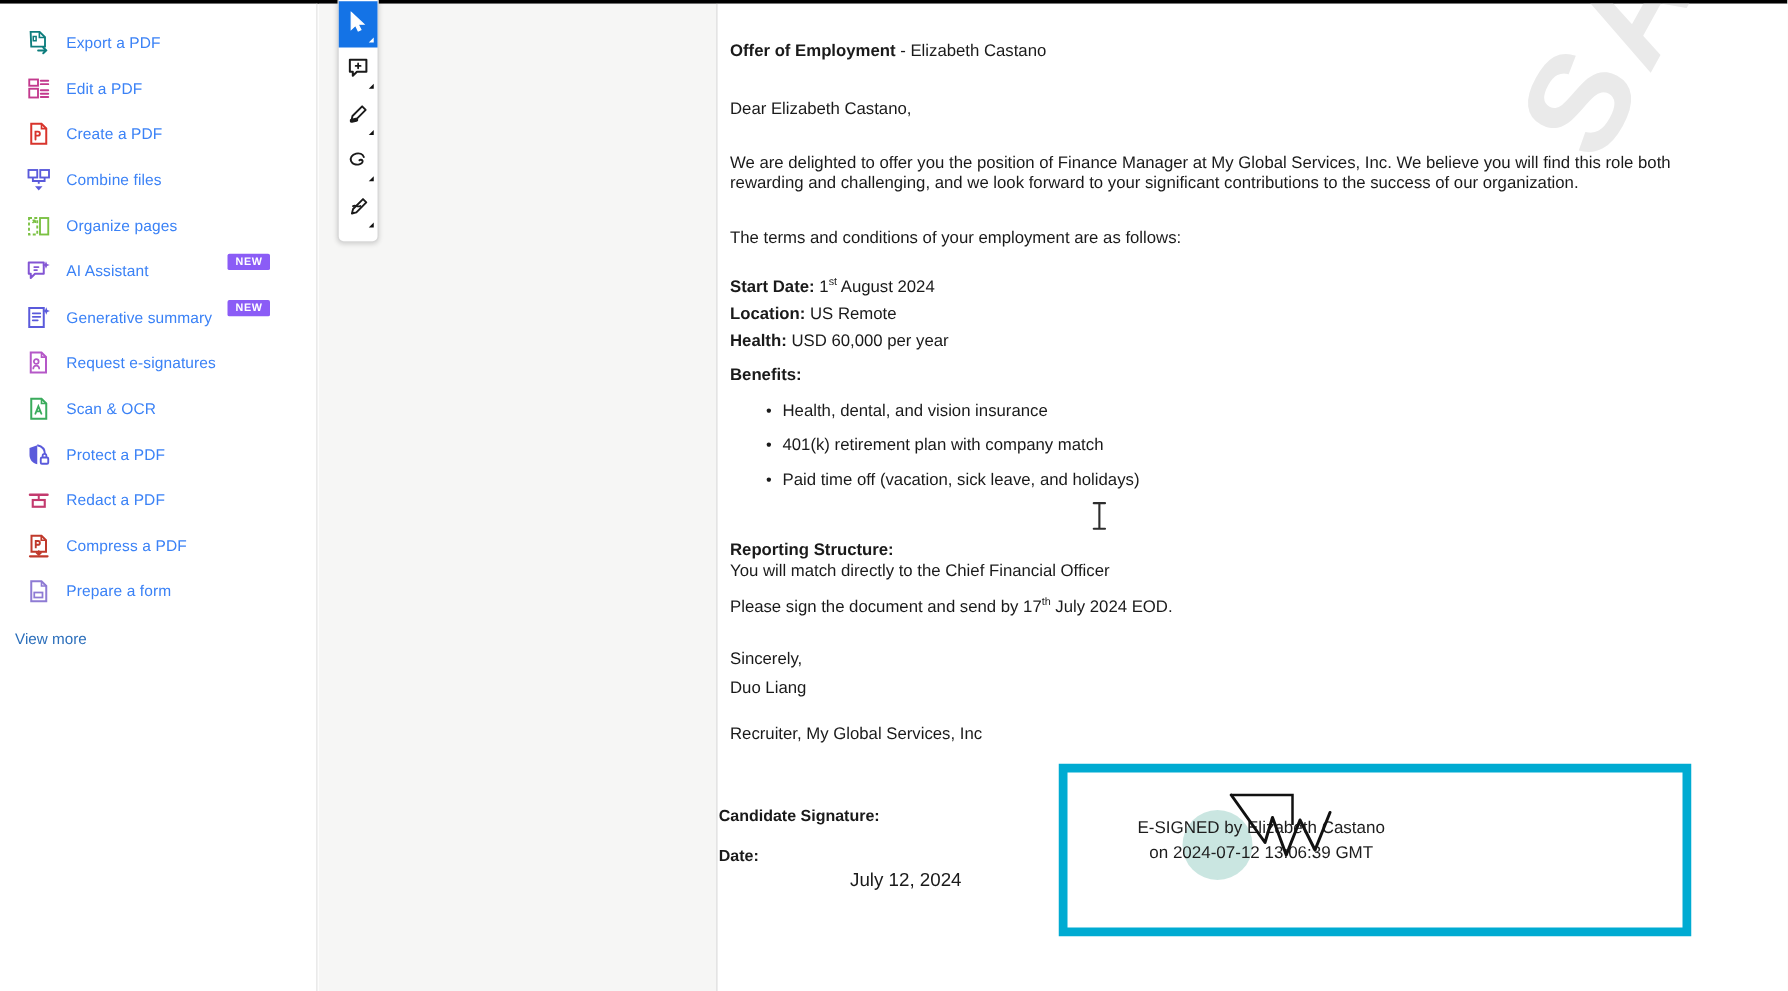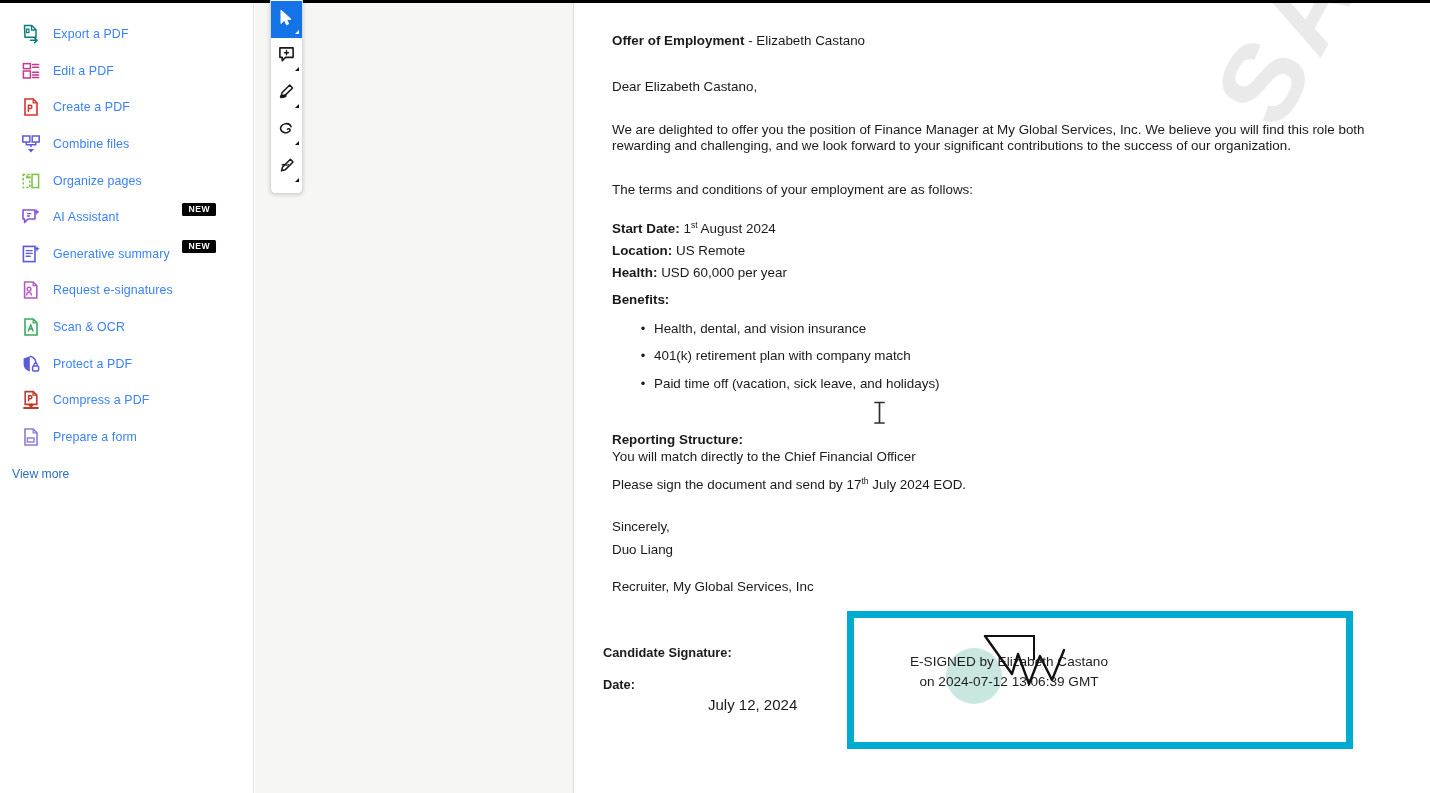--- a/index.html
+++ b/index.html
@@ -48,21 +48,21 @@
   .tool-ico svg { display: block; }
   .tool-label {
     font-size: 12.4px;
     color: #3b82f6;
     letter-spacing: .1px;
     white-space: nowrap;
   }
   .new-badge {
     position: absolute;
     right: 37px; top: 4px;
-    background: #000000;
+    background: #8b5cf6;
     color: #ffffff;
     font-size: 8.6px;
     font-weight: bold;
     letter-spacing: .5px;
     padding: 2px 6px 2.5px 6px;
     border-radius: 1.5px;
     line-height: 1;
   }
   .view-more {
     margin-top: 12px;
@@ -128,21 +128,21 @@
     transform-origin: left top;
     white-space: nowrap;
     user-select: none;
     pointer-events: none;
     z-index: 1;
   }
 
   
   .doc-body {
     position: absolute;
-    left: 38px; top: 0;
+    left: 10px; top: 0;
     width: 812px; height: 649px;
     font-size: 13.4px;
     color: #1a1a1a;
     line-height: 1.18;
     z-index: 2;
   }
   .dl { position: absolute; white-space: nowrap; }
   .dl.wrap { white-space: normal; }
   .b { font-weight: bold; }
   sup { font-size: 8.6px; vertical-align: super; }
@@ -305,20 +305,30 @@
         <div class="tool-row">
           <span class="tool-ico">
             <svg width="20" height="20" viewBox="0 0 20 20">
               <path d="M8.8 2.2v15.2C4.8 16.6 2.6 13.6 2.6 9.8V4.4z" fill="#5a5adb"></path>
               <path d="M8.8 2.2c4 .8 6.2 3.4 6.2 7.2" fill="none" stroke="#5a5adb" stroke-width="1.5"></path>
               <rect x="11.6" y="12" width="6" height="5" rx="1" fill="none" stroke="#5a5adb" stroke-width="1.5"></rect>
               <path d="M13.1 12v-1.5a1.5 1.5 0 013 0V12" fill="none" stroke="#5a5adb" stroke-width="1.4"></path>
             </svg>
           </span>
           <span class="tool-label">Protect a PDF</span>
+        </div>
+        <div class="tool-row">
+          <span class="tool-ico">
+            <svg width="20" height="20" viewBox="0 0 20 20">
+              <path d="M3 5.8h14" stroke="#c33a6e" stroke-width="2" stroke-linecap="round"></path>
+              <path d="M10 5.8v4.2" stroke="#c33a6e" stroke-width="1.6"></path>
+              <rect x="5.2" y="10" width="9.6" height="5.4" fill="none" stroke="#c33a6e" stroke-width="1.7"></rect>
+            </svg>
+          </span>
+          <span class="tool-label">Redact a PDF</span>
         </div>
         <div class="tool-row">
           <span class="tool-ico">
             <svg width="20" height="20" viewBox="0 0 20 20">
               <path d="M4.2 1.6h8l3.6 3.6v9.2H4.2z" fill="none" stroke="#c0392b" stroke-width="1.6"></path>
               <path d="M12 1.8v3.4h3.4" fill="none" stroke="#c0392b" stroke-width="1.3"></path>
               <path d="M7.6 11.6V5.8h1.8a1.5 1.5 0 010 3H7.6" fill="none" stroke="#c0392b" stroke-width="1.5"></path>
               <path d="M3 18h14" stroke="#c0392b" stroke-width="1.8" stroke-linecap="round"></path>
               <path d="M10 14v2.6M8.3 15.3L10 16.9l1.7-1.6" fill="none" stroke="#c0392b" stroke-width="1.5" stroke-linecap="round" stroke-linejoin="round"></path>
             </svg>

